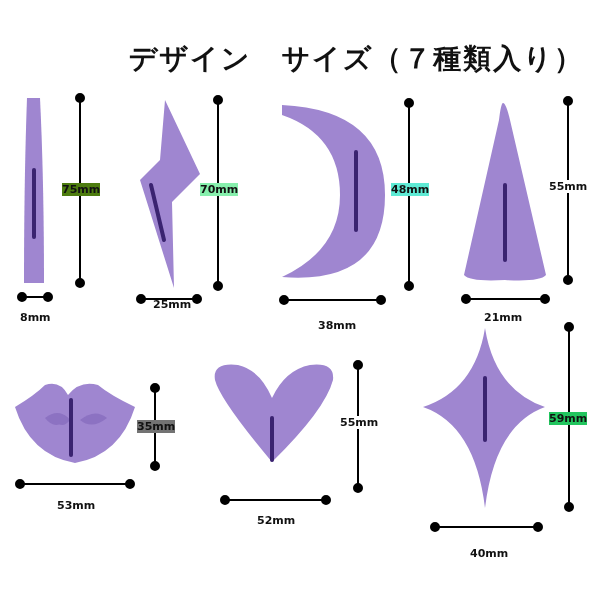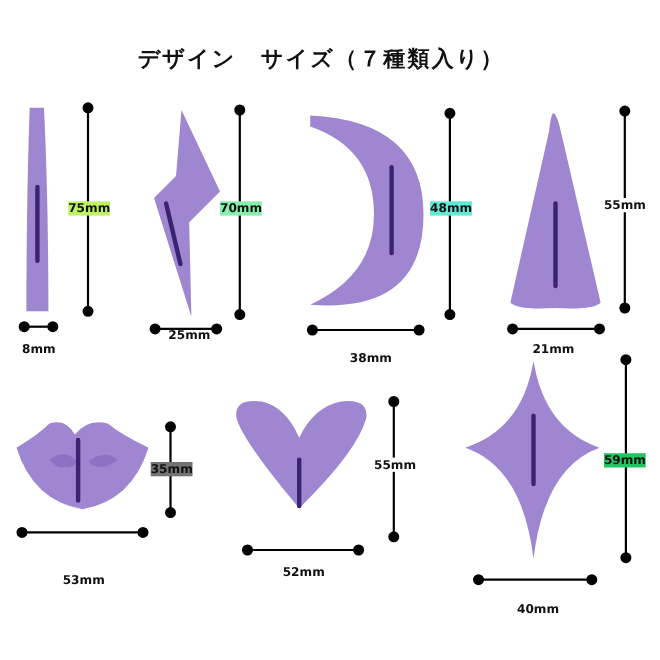--- a/index.html
+++ b/index.html
@@ -1,17 +1,17 @@
 <!DOCTYPE html>
 <html><head>
 <meta charset="utf-8">
 <style>
   html,body{margin:0;padding:0;background:#fff;}
   body{width:600px;height:600px;position:relative;overflow:hidden;font-family:"DejaVu Sans",sans-serif;}
-  .title{position:absolute;left:0;width:584px;top:40px;text-align:center;font-size:20px;font-weight:bold;color:#111;letter-spacing:2px;}
+  .title{position:absolute;left:0;width:584px;top:40px;text-align:right;font-size:28px;font-weight:bold;color:#111;letter-spacing:2px;}
   .lbl{position:absolute;font-size:11px;font-weight:bold;color:#111;white-space:nowrap;}
   svg{position:absolute;left:0;top:0;}
 </style>
 </head>
 <body>
 
 <div class="title">デザイン　サイズ（７種類入り）</div>
 
 <svg width="600" height="600" viewBox="0 0 600 600">
   <g fill="#9f86d0">
@@ -85,26 +85,26 @@
       <circle cx="130" cy="484" r="4"></circle>
     <line x1="225" y1="500" x2="326" y2="500"></line>
       <circle cx="225" cy="500" r="4"></circle>
       <circle cx="326" cy="500" r="4"></circle>
     <line x1="435" y1="527" x2="538" y2="527"></line>
       <circle cx="435" cy="527" r="4"></circle>
       <circle cx="538" cy="527" r="4"></circle>
   </g>
 </svg>
 
-<div class="lbl" style="left:62px;top:183px;background:#bef264">75mm</div>
+<div class="lbl" style="left:62px;top:183px;background:#4d7c0f">75mm</div>
 <div class="lbl" style="left:20px;top:311px">8mm</div>
 <div class="lbl" style="left:200px;top:183px;background:#86efac">70mm</div>
 <div class="lbl" style="left:153px;top:298px">25mm</div>
 <div class="lbl" style="left:391px;top:183px;background:#5eead4">48mm</div>
 <div class="lbl" style="left:318px;top:319px">38mm</div>
 <div class="lbl" style="left:549px;top:180px;background:#fff">55mm</div>
 <div class="lbl" style="left:484px;top:311px">21mm</div>
 <div class="lbl" style="left:137px;top:420px;background:#737373">35mm</div>
-<div class="lbl" style="left:57px;top:521px">53mm</div>
+<div class="lbl" style="left:57px;top:499px">53mm</div>
 <div class="lbl" style="left:340px;top:416px;background:#fff">55mm</div>
 <div class="lbl" style="left:257px;top:514px">52mm</div>
 <div class="lbl" style="left:549px;top:412px;background:#22c55e">59mm</div>
 <div class="lbl" style="left:470px;top:547px">40mm</div>
 
 </body></html>

